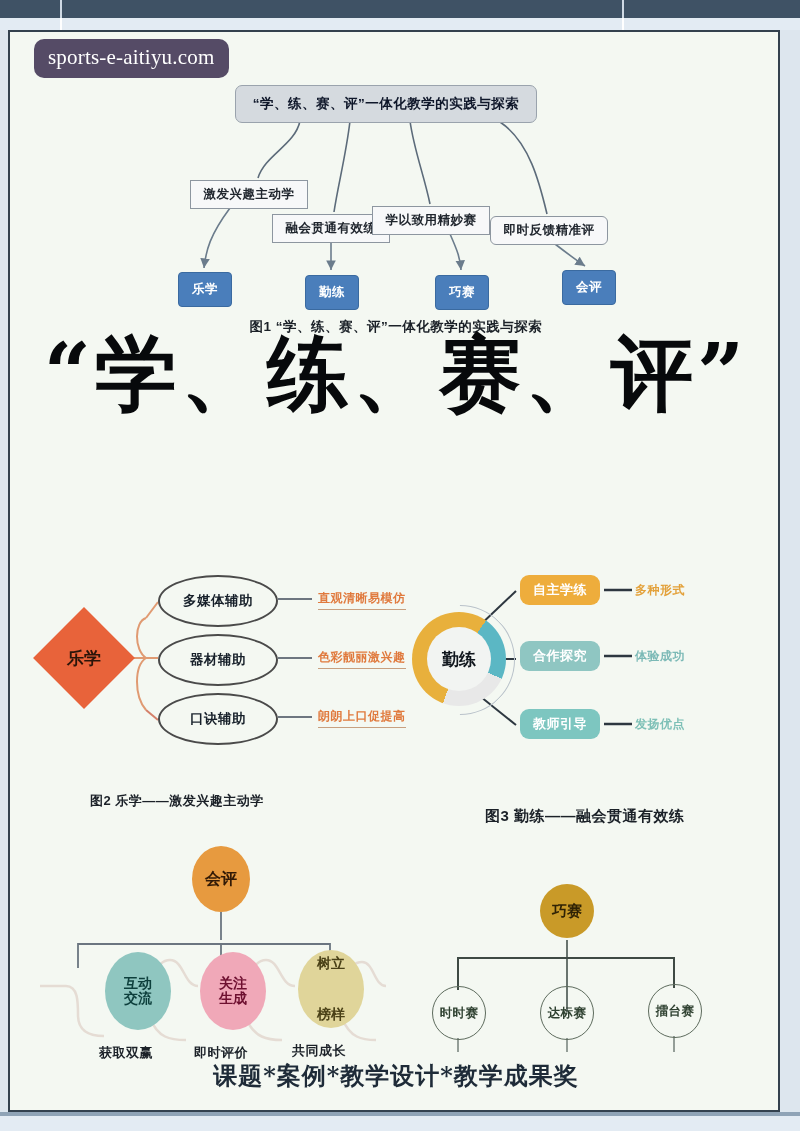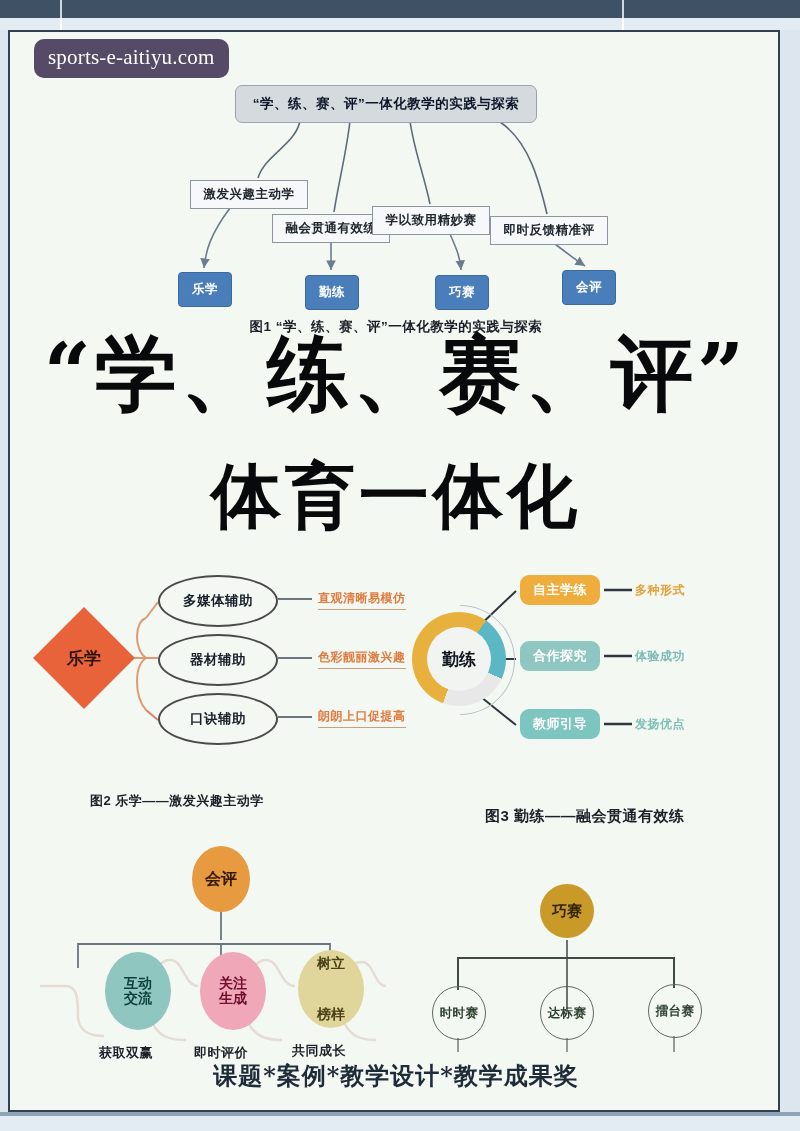--- a/index.html
+++ b/index.html
@@ -35,21 +35,21 @@
   .fig1{position:absolute;left:0;top:18px;width:772px;height:265px;}
   .f1-root{position:absolute;left:225px;top:35px;width:300px;height:36px;border:1px solid #9aa3ad;
            border-radius:7px;background:#d5dadf;display:flex;align-items:center;justify-content:center;
            color:#0f172a;font-size:13.5px;font-weight:bold;letter-spacing:.5px;}
   .f1-lab{position:absolute;border:1px solid #8d96a0;background:#f7f8f9;color:#20262e;
           font-size:12.5px;font-weight:bold;display:flex;align-items:center;justify-content:center;
           height:27px;letter-spacing:.5px;}
   .f1-l1{left:180px;top:130px;width:116px;}
   .f1-l2{left:262px;top:164px;width:116px;}
   .f1-l3{left:362px;top:156px;width:116px;}
-  .f1-l4{left:480px;top:166px;width:116px;}
+  .f1-l4{left:480px;top:166px;width:116px;border-radius:6px;}
   .f1-box{position:absolute;width:52px;height:33px;border-radius:4px;background:#4a7ebb;
           border:1px solid #3a6aa0;color:#fff;font-size:12.5px;font-weight:bold;
           display:flex;align-items:center;justify-content:center;letter-spacing:.5px;}
   .f1-b1{left:168px;top:222px;}
   .f1-b2{left:295px;top:225px;}
   .f1-b3{left:425px;top:225px;}
   .f1-b4{left:552px;top:220px;}
   .f1-cap{position:absolute;left:0;top:268px;width:772px;text-align:center;font-size:13.5px;
           font-weight:bold;color:#1b2128;letter-spacing:.5px;}
 
@@ -184,21 +184,20 @@
       <div class="f1-lab f1-l3">学以致用精妙赛</div>
       <div class="f1-lab f1-l4">即时反馈精准评</div>
       <div class="f1-box f1-b1">乐学</div>
       <div class="f1-box f1-b2">勤练</div>
       <div class="f1-box f1-b3">巧赛</div>
       <div class="f1-box f1-b4">会评</div>
       <div class="f1-cap">图1  “学、练、赛、评”一体化教学的实践与探索</div>
     </div>
 
     <div class="bigtitle">“学、练、赛、评”</div>
-    <div class="bigtitle2">体育一体化</div>
 
     <div class="fig2">
       <svg class="lines" width="380" height="200">
         <path d="M96,98 L116,98" stroke="#e09a72" stroke-width="2" fill="none"></path>
         <path d="M116,98 L116,98" stroke="#e09a72" stroke-width="2" fill="none"></path>
         <path d="M116,58 C104,62 104,90 116,98 C104,106 104,136 116,150" stroke="#e09a72" stroke-width="2" fill="none"></path>
         <path d="M116,58 L128,42" stroke="#e09a72" stroke-width="2" fill="none"></path>
         <path d="M116,150 L128,160" stroke="#d4806a" stroke-width="2" fill="none"></path>
         <path d="M116,98 L128,98" stroke="#e09a72" stroke-width="2" fill="none"></path>
         <line x1="248" y1="39" x2="282" y2="39" stroke="#6d7680" stroke-width="2"></line>

